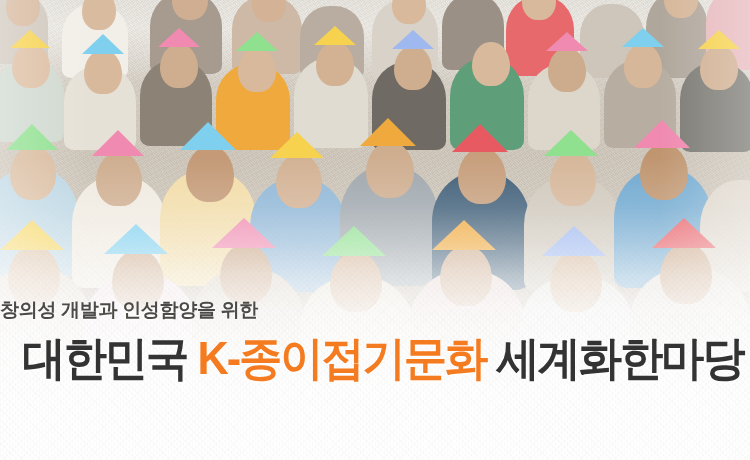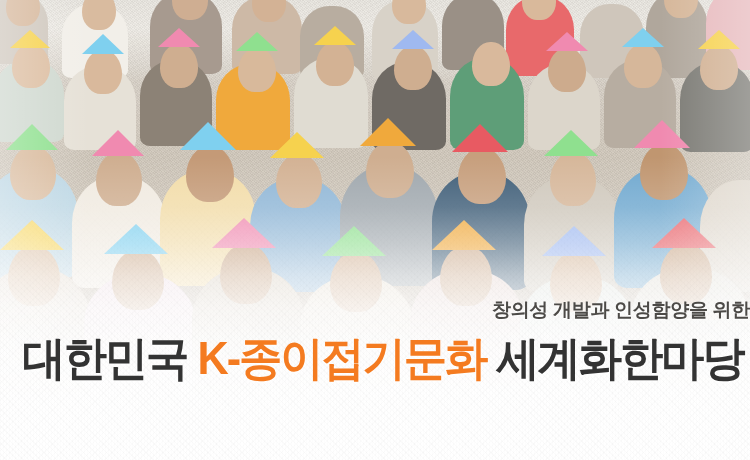--- a/index.html
+++ b/index.html
@@ -80,21 +80,21 @@
       repeating-linear-gradient(45deg,rgba(0,0,0,.030) 0 1px,rgba(0,0,0,0) 1px 4px),
       repeating-linear-gradient(-45deg,rgba(0,0,0,.026) 0 1px,rgba(0,0,0,0) 1px 4px),
       repeating-linear-gradient(90deg,rgba(0,0,0,.014) 0 1px,rgba(0,0,0,0) 1px 3px);
     -webkit-mask-image:linear-gradient(180deg,rgba(0,0,0,0) 40%,rgba(0,0,0,.55) 58%,#000 72%,#000 100%);
             mask-image:linear-gradient(180deg,rgba(0,0,0,0) 40%,rgba(0,0,0,.55) 58%,#000 72%,#000 100%);
   }
 
   
   .headline{
     position:absolute;left:0;right:0;top:300px;
-    text-align:right;
+    text-align:left;
     z-index:6;
   }
   .subtitle{
     display:block;
     font-size:19px;
     font-weight:700;
     letter-spacing:-.3px;
     color:#4c4a47;
     line-height:1;
     margin:0 0 16px 0;

